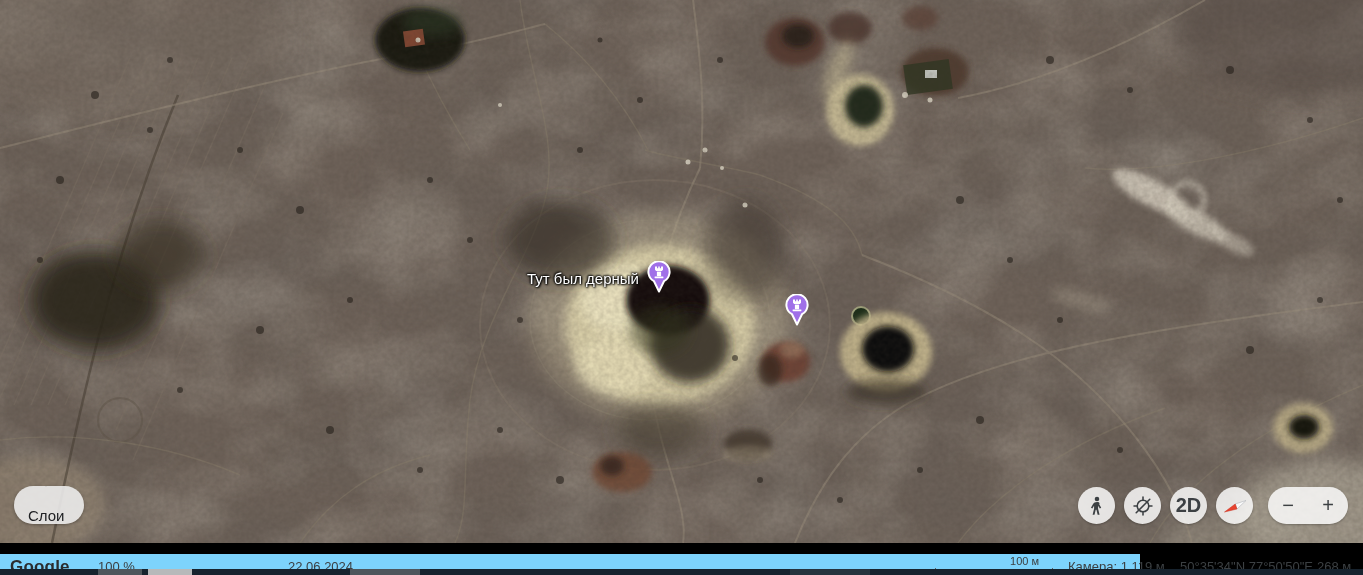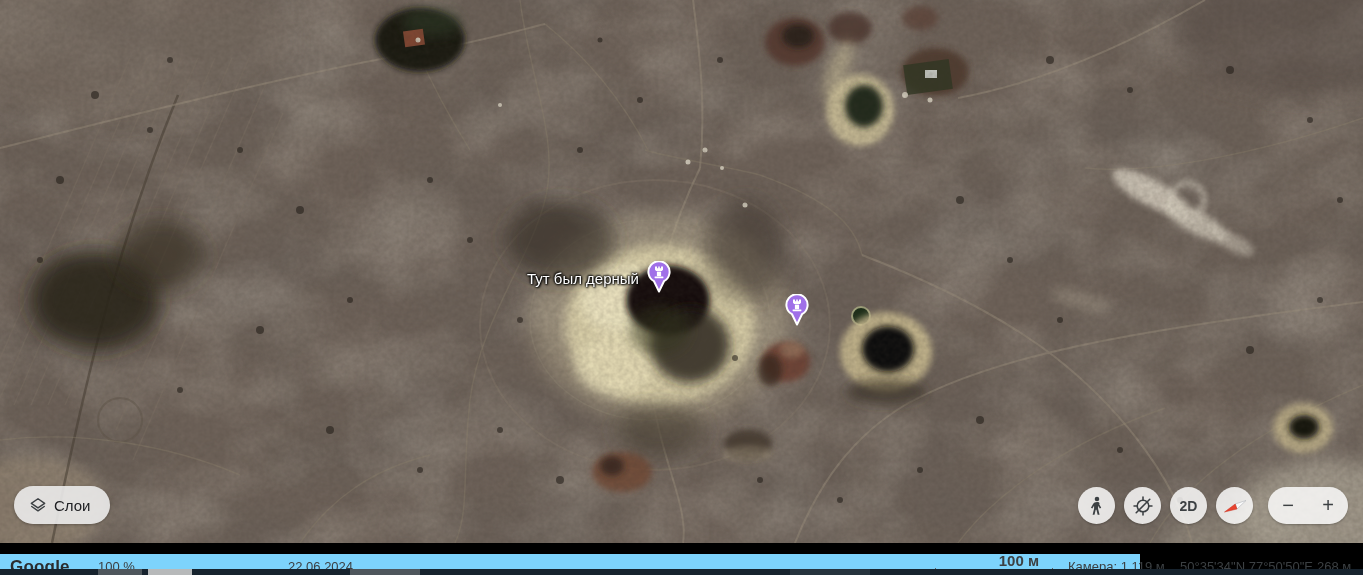--- a/index.html
+++ b/index.html
@@ -12,47 +12,47 @@
   .placemark-label{position:absolute;color:#fff;font-size:15px;font-weight:500;white-space:nowrap;
     text-shadow:0 0 2px #000,0 0 3px #000,1px 1px 2px rgba(0,0,0,.9),-1px -1px 2px rgba(0,0,0,.7);cursor:pointer;}
   .label-1{left:645px;top:270px;transform:translateX(-100%);padding-right:6px;}
   .label-2{left:801px;top:248px;transform:translateX(-50%);text-align:center;line-height:17px;}
   .pin{position:absolute;width:26px;height:32px;cursor:pointer;}
   .pin-1{left:646px;top:261px;}
   .pin-2{left:784px;top:294px;}
 
   
   .layers-btn{position:absolute;left:14px;top:486px;height:38px;border-radius:19px;
-    background:rgba(238,238,238,.88);display:flex;align-items:center;gap:6px;padding:0 20px 0 14px;
-    box-shadow:0 1px 3px rgba(0,0,0,.3);cursor:pointer;}
+    background:rgba(238,238,238,.88);display:flex;align-items:center;gap:20px;padding:0 20px 0 14px;
+    box-shadow:0 1px 3px rgba(0,0,0,.3);cursor:pointer;flex-direction:column;}
   .layers-btn span{font-size:15px;color:#202124;}
 
   
   .ctl{position:absolute;top:487px;width:37px;height:37px;border-radius:50%;
     background:rgba(255,255,255,.82);display:flex;align-items:center;justify-content:center;
     box-shadow:0 1px 2px rgba(0,0,0,.25);cursor:pointer;}
   .ctl-pegman{left:1078px;}
   .ctl-location{left:1124px;}
-  .ctl-2d{left:1170px;font-size:14px;font-weight:bold;color:#3c4043;}
+  .ctl-2d{left:1170px;font-size:20px;font-weight:bold;color:#3c4043;}
   .ctl-compass{left:1216px;}
   .zoom-pill{position:absolute;left:1268px;top:487px;width:80px;height:37px;border-radius:19px;
     background:rgba(255,255,255,.82);display:flex;box-shadow:0 1px 2px rgba(0,0,0,.25);}
   .zoom-pill button{flex:1;border:none;background:transparent;font-size:20px;color:#3c4043;cursor:pointer;
     font-family:"Liberation Sans",sans-serif;padding:0;line-height:37px;}
 
   
   .statusbar{position:absolute;left:0;top:554px;width:1140px;height:26px;background:#7dd3fc;
     font-size:13px;color:#3c4043;}
   .statusbar>*{position:absolute;line-height:26px;white-space:nowrap;}
   .sb-brand{left:10px;font-size:17px;font-weight:bold;color:#2b2c2e;letter-spacing:.2px;}
   .sb-zoom{left:86px;margin-left:12px;}
   .sb-link{left:148px;text-decoration:underline;cursor:pointer;color:#3c4043;}
   .sb-date{left:288px;text-align:center;}
   .sb-scale{left:935px;top:0;width:118px;height:26px;}
-  .sb-scale .lbl{position:absolute;right:14px;top:-1px;line-height:16px;font-size:15px;font-weight:bold;}
+  .sb-scale .lbl{position:absolute;right:14px;top:-1px;line-height:16px;font-size:11px;}
   .sb-scale .bracket{position:absolute;left:0;right:0;bottom:4px;height:7px;
     border-left:1px solid #5f6368;border-right:1px solid #5f6368;border-bottom:1px solid #5f6368;}
   .sb-camera{left:1068px;}
   .sb-coords{left:1180px;}
   .sb-elev{left:1317px;}
 
   
   .taskbar{position:absolute;left:0;top:569px;width:1363px;height:6px;background:#17232e;}
   .taskbar div{position:absolute;top:0;height:6px;}
   .tb1{left:98px;width:44px;background:#4e565c;}

